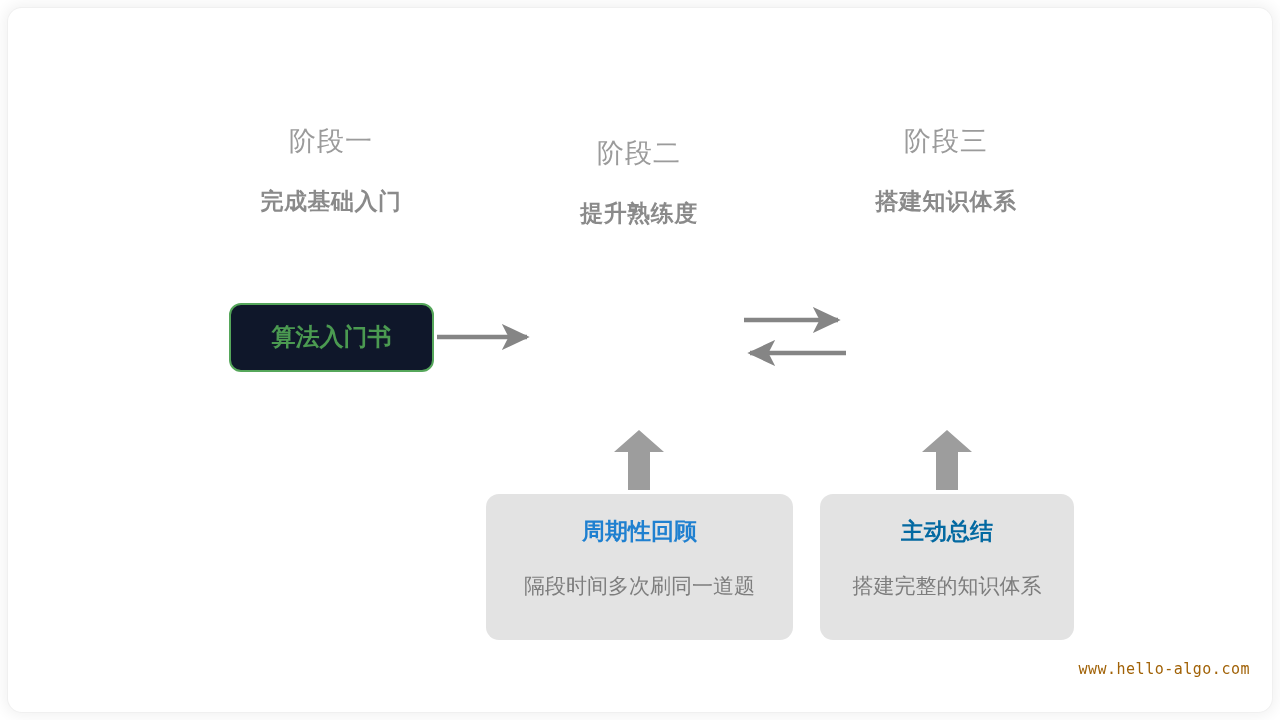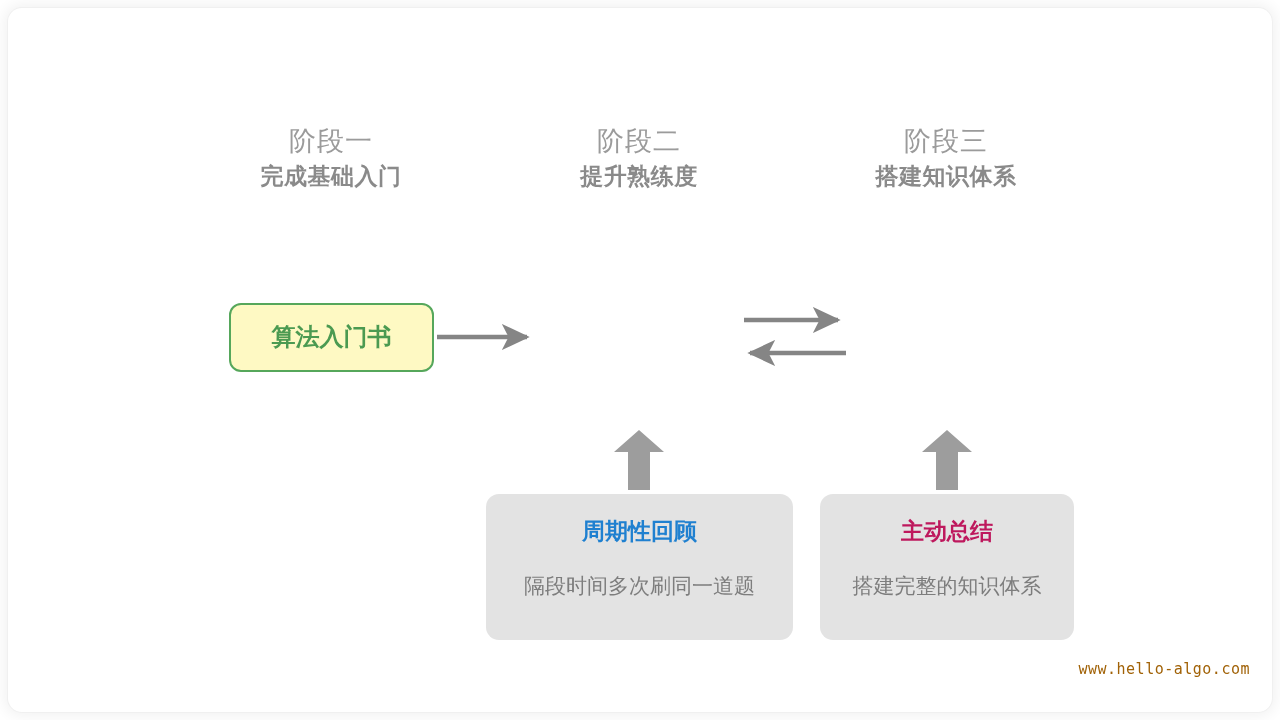--- a/index.html
+++ b/index.html
@@ -40,21 +40,21 @@
     width: 260px;
   }
   .stage-phase {
     font-size: 27px;
     color: #9b9b9b;
     line-height: 1;
     letter-spacing: 1px;
     white-space: nowrap;
   }
   .stage-title {
-    margin-top: 10px;
+    margin-top: 35px;
     font-size: 23px;
     font-weight: bold;
     color: #8a8a8a;
     line-height: 1;
     letter-spacing: 0.5px;
     white-space: nowrap;
   }
 
   
   .flowbox {
@@ -64,21 +64,21 @@
     display: flex;
     flex-direction: column;
     align-items: center;
     justify-content: center;
     font-weight: bold;
     text-align: center;
   }
 
   .box-green {
     border: 2px solid #56a75b;
-    background: #fef9c3;
+    background: #0f172a;
     color: #4b9a51;
   }
   .box-blue {
     border: 2px solid #1f80d0;
     background: #e8f4fd;
     color: #1f80d0;
   }
   .box-teal {
     border: 2px solid #3d8b82;
     background: #eef7f4;
@@ -99,21 +99,21 @@
     justify-content: flex-start;
     padding-top: 26px;
   }
   .info-title {
     font-size: 23px;
     font-weight: bold;
     line-height: 1;
     white-space: nowrap;
   }
   .info-title.blue { color: #1f80d0; }
-  .info-title.teal { color: #be185d; text-align: center; }
+  .info-title.teal { color: #0369a1; text-align: center; }
   .info-body {
     margin-top: 27px;
     font-size: 21px;
     color: #7d7d7d;
     line-height: 1.48;
     text-align: center;
     white-space: nowrap;
   }
 
   
@@ -138,21 +138,21 @@
 <body>
 
 <div id="canvas">
   <div id="frame"></div>
 
   <div class="stage-col" style="left:201px; top:128px;">
     <div class="stage-phase">阶段一</div>
     <div class="stage-title">完成基础入门</div>
   </div>
 
-  <div class="stage-col" style="left:509px; top:128px;">
+  <div class="stage-col" style="left:509px; top:140px;">
     <div class="stage-phase">阶段二</div>
     <div class="stage-title">提升熟练度</div>
   </div>
 
   <div class="stage-col" style="left:816px; top:128px;">
     <div class="stage-phase">阶段三</div>
     <div class="stage-title">搭建知识体系</div>
   </div>
 
   <svg class="overlay" viewBox="0 0 1280 720">

